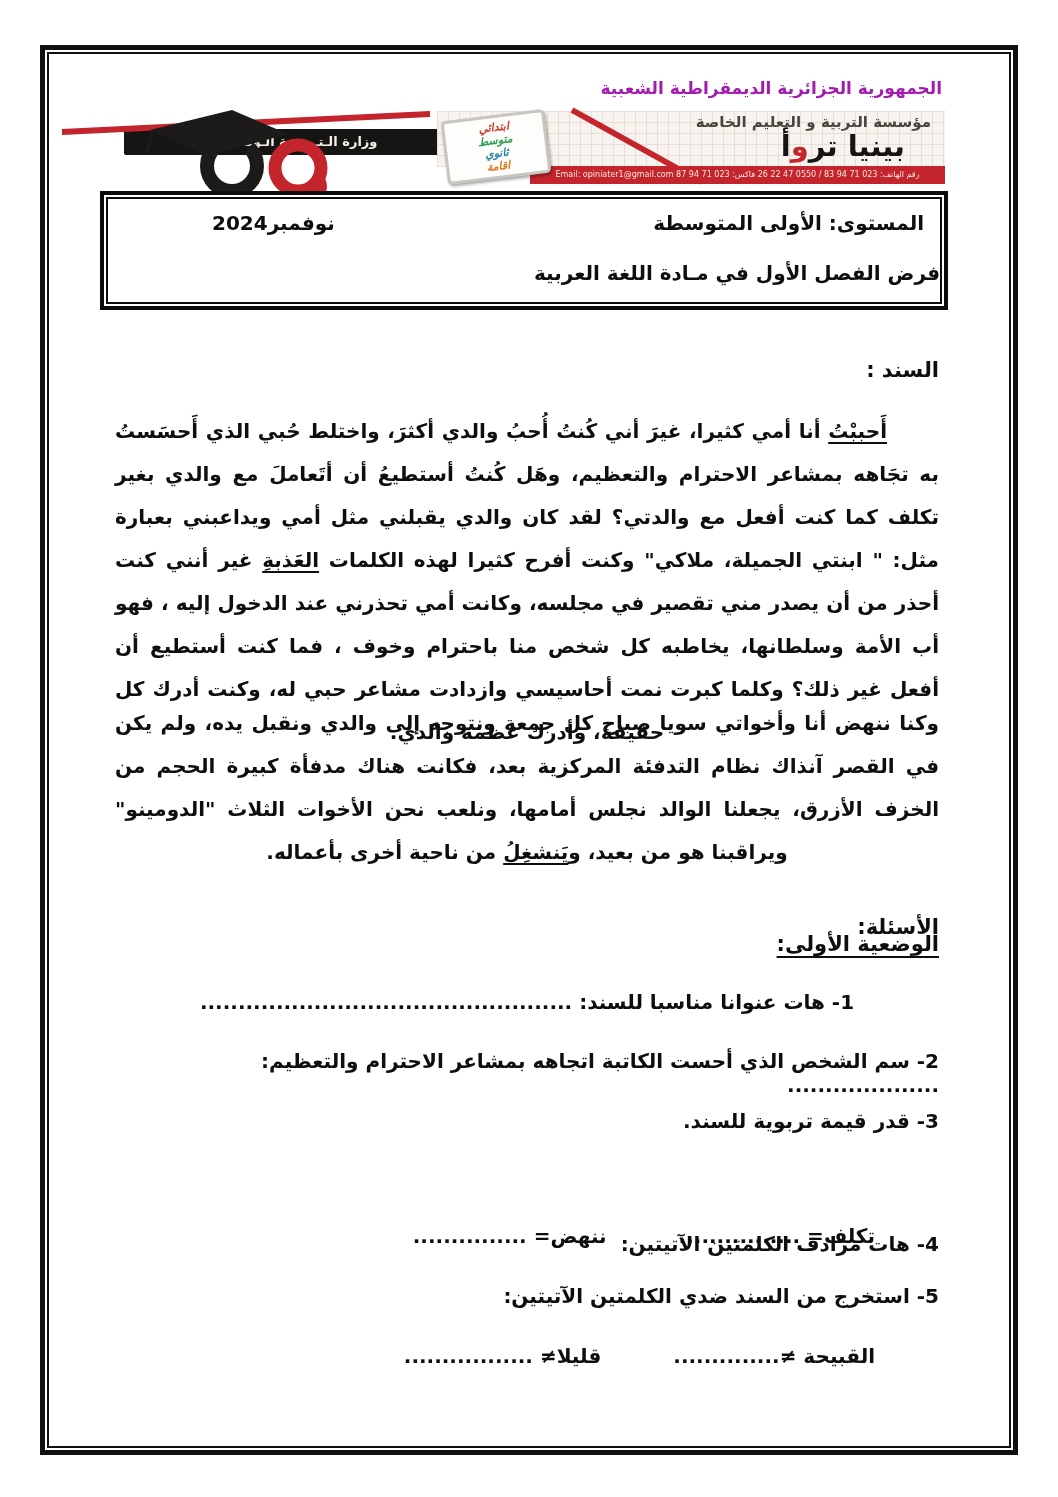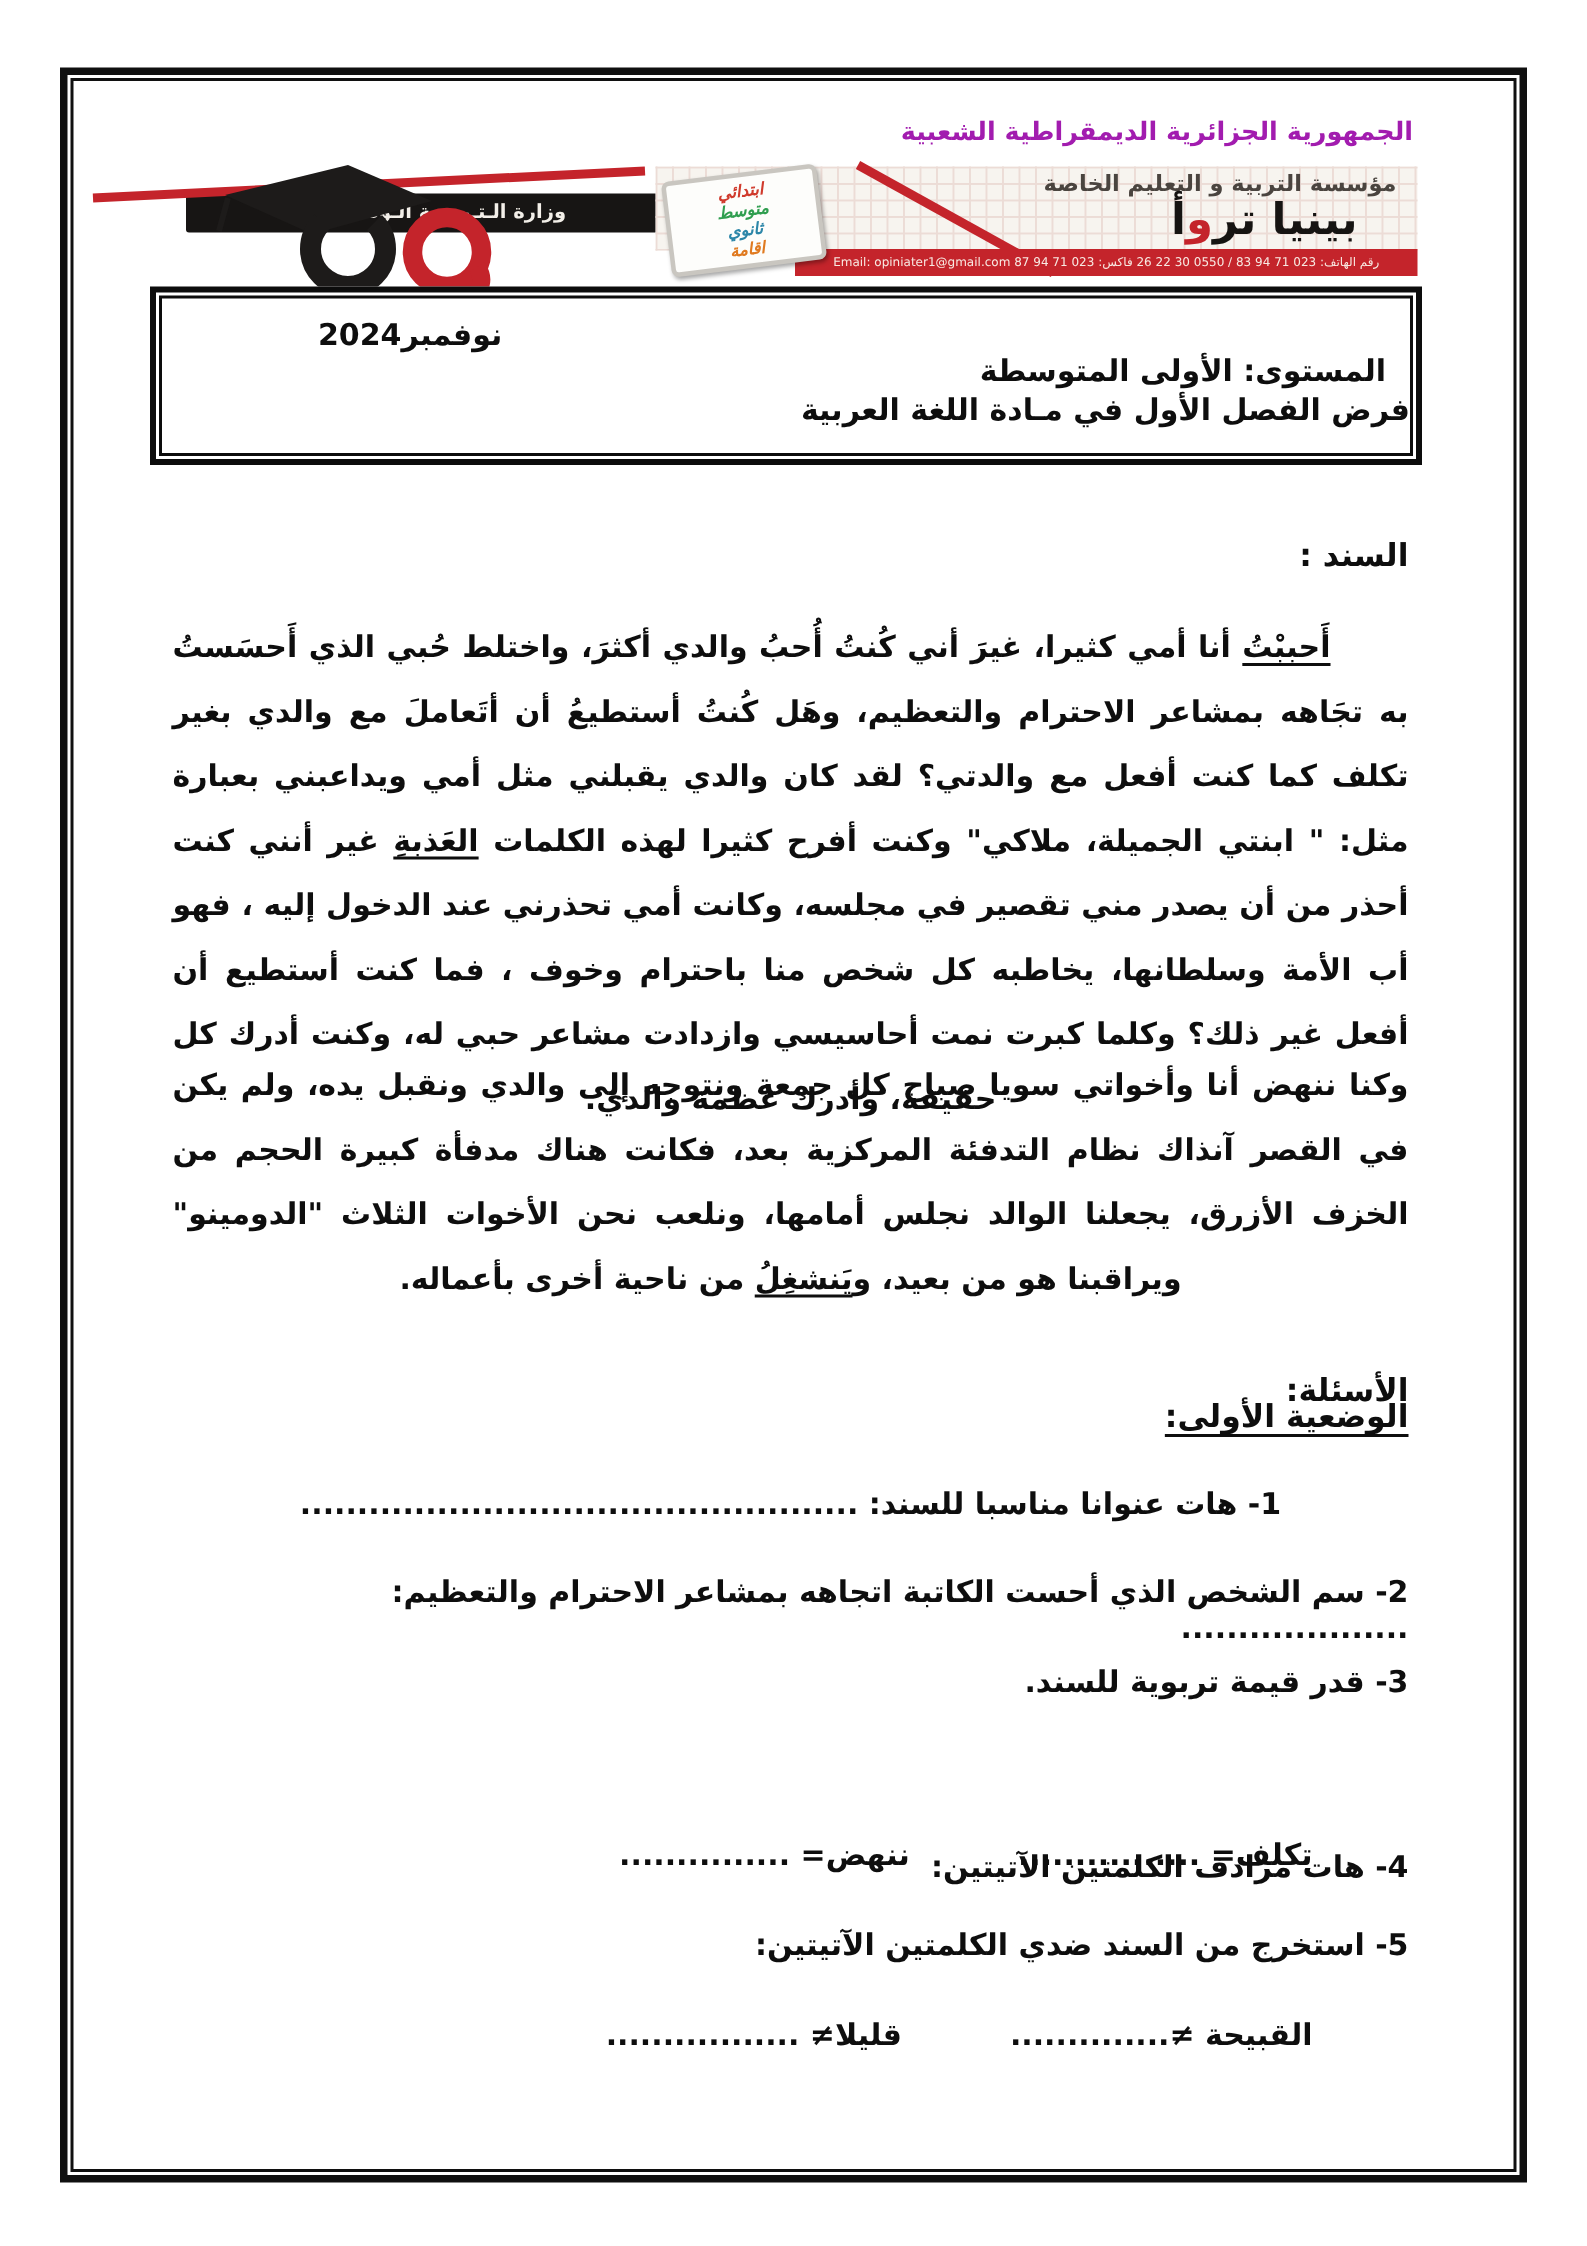--- a/index.html
+++ b/index.html
@@ -72,21 +72,21 @@
   .header-art { position:absolute; left:50px; top:76px; width:920px; height:126px; z-index:2; pointer-events:none; }
 
   
   .title-box {
     position:absolute; left:100px; top:191px; width:848px; height:119px;
     border:4px solid #0c0c0c; padding:2px; background:#fff; z-index:4;
   }
   .title-box-inner { width:100%; height:100%; border:2px solid #0c0c0c; position:relative; direction:rtl; }
   .level-label {
     position:absolute; top:12px; right:16px;
-    font-size:20px; font-weight:bold;margin-top:24px;
+    font-size:20px; font-weight:bold;
   }
   .month-label {
     position:absolute; top:12px; left:104px;
     font-size:20px; font-weight:bold; direction:rtl;
   }
   .exam-title {
     position:absolute; top:62px; left:0; right:0;
     text-align:right; font-size:20px; font-weight:bold;margin-left:40px;
   }
 
@@ -154,21 +154,21 @@
   <path d="M268,102 Q276,114 262,124" fill="none" stroke="#c4242b" stroke-width="12"></path>
 </svg>
 
 <div class="levels-card">
   <span class="lvl-0">ابتدائي</span>
   <span class="lvl-1">متوسط</span>
   <span class="lvl-2">ثانوي</span>
   <span class="lvl-3">اقامة</span>
 </div>
 
-<div class="red-strip">رقم الهاتف: 023 71 94 83 / 0550 30 22 26   فاكس: 023 71 94 87   Email: opiniater1@gmail.com</div>
+<div class="red-strip">رقم الهاتف: 023 71 94 83 / 0550 47 22 26   فاكس: 023 71 94 87   Email: opiniater1@gmail.com</div>
 
 <div class="title-box">
   <div class="title-box-inner">
     <div class="level-label">المستوى: الأولى المتوسطة</div>
     <div class="month-label">نوفمبر2024</div>
     <div class="exam-title">فرض الفصل الأول في مـادة اللغة العربية</div>
   </div>
 </div>
 
 <div class="rtl-block sanad-label">السند :</div>

